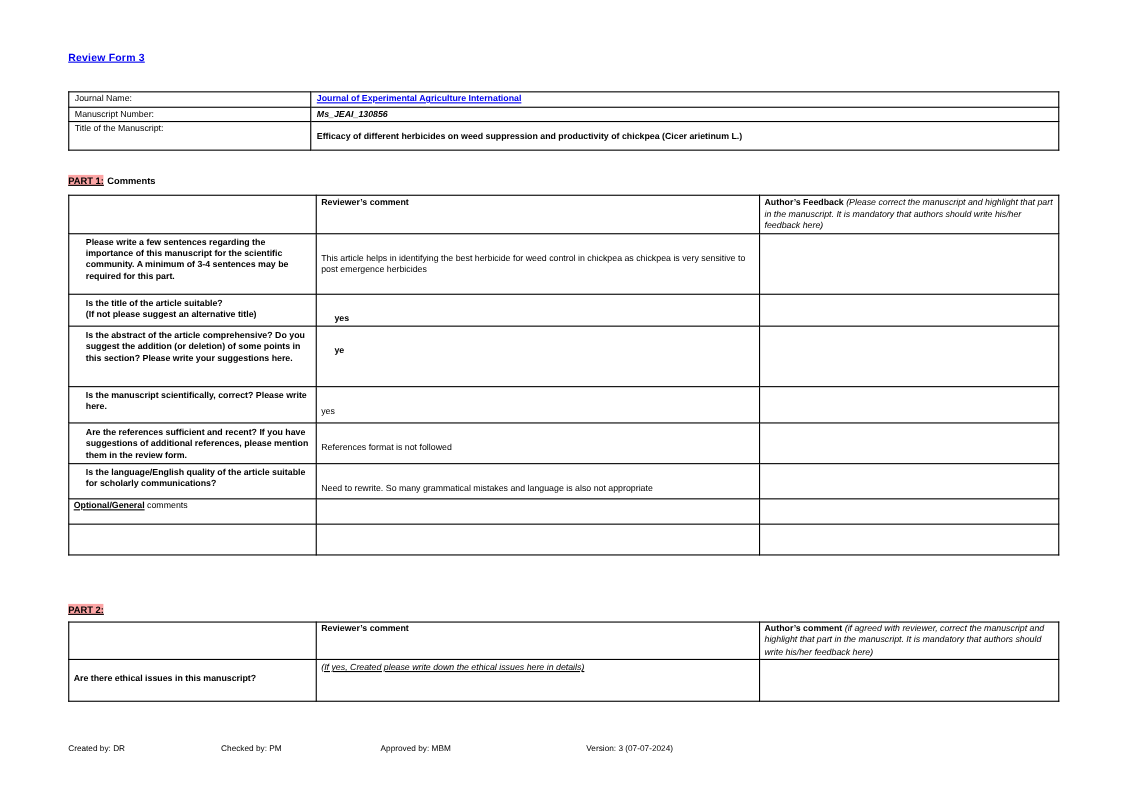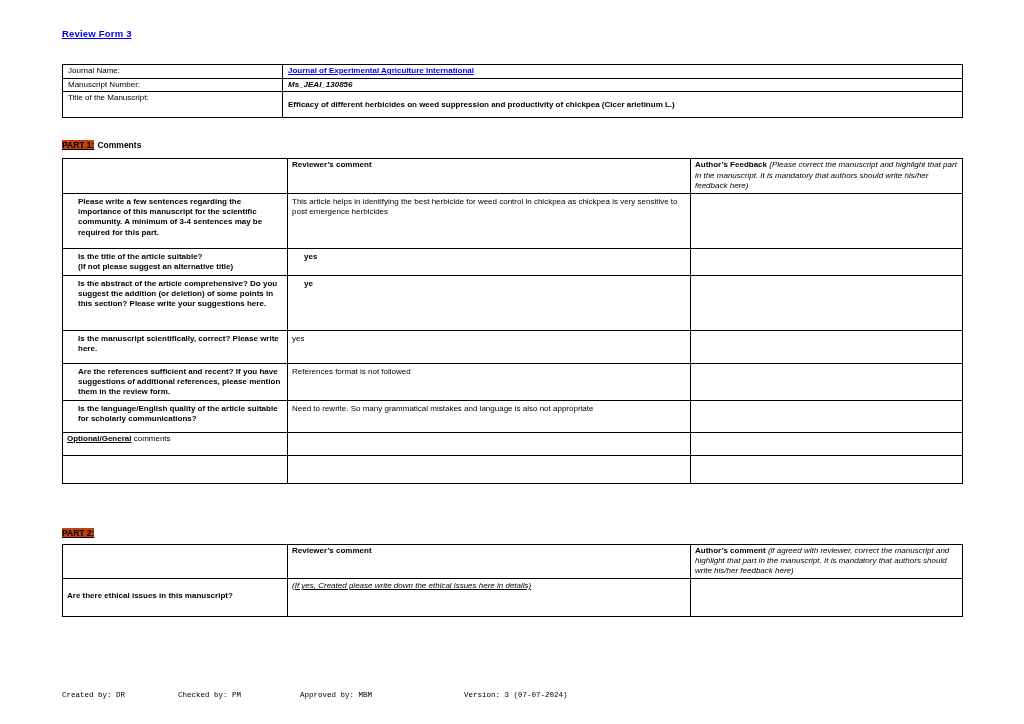--- a/index.html
+++ b/index.html
@@ -5,21 +5,21 @@
   * { margin:0; padding:0; box-sizing:border-box; }
   html,body { background:#ffffff; }
   body {
     width:1024px; height:724px;
     font-family:"Liberation Sans", sans-serif;
     color:#000; overflow:hidden;
   }
   .page { padding:0 62px; width:1024px; }
 
   .doc-title {
-    margin-top:28px;
+    margin-top:47px;
     font-size:9.5px; font-weight:bold;
     color:#0000EE; text-decoration:underline;
     letter-spacing:.2px;
   }
 
   table { border-collapse:collapse; table-layout:fixed; width:900px; }
   td {
     border:1px solid #000; vertical-align:top;
     font-size:8px; line-height:1.3; padding:1px 4px;
   }
@@ -35,27 +35,27 @@
     color:#0000EE; font-weight:bold; text-decoration:underline;
     cursor:pointer; font-size:8px;
   }
   .msno { font-weight:bold;font-style:italic; }
   .ms-title { font-weight:bold; padding-top:8px; }
 
   
   .part-heading { font-size:8.5px; font-weight:bold; }
   .part1-heading { margin-top:22px; }
   .part2-heading { margin-top:44px; }
-  .hl { background:#c2410c; text-decoration:underline; }
+  .hl { background:#fca5a5; text-decoration:underline; }
   .heading-rest { margin-left:3px; }
 
   
   .part-table { margin-top:8px; }
   .q-cell { font-weight:bold; padding-left:15px; padding-right:4px; padding-top:3px; white-space:pre-line; }
-  .c-cell { padding-top:3px; padding-right:8px; }
+  .c-cell { padding-top:17px; padding-right:8px; }
   .c-bold { font-weight:bold; padding-left:16px; }
   .hdr-reviewer { font-weight:bold; }
   .hdr-author-bold { font-weight:bold; }
   .hdr-author-note { font-style:italic; }
 
   .p1-hdr { height:30px; }
   .p1-r0 { height:55px; }
   .p1-r1 { height:27px; }
   .p1-r2 { height:55px; }
   .p1-r3 { height:33px; }
@@ -67,25 +67,25 @@
 
   .part2-table { margin-top:6px; }
   .p2-hdr { height:32px; }
   .p2-row { height:38px; }
   .eth-q { font-weight:bold; padding-top:12px; padding-left:4px; }
   .eth-note { font-style:italic; text-decoration:underline; padding-top:2px; }
 
   
   .footer {
     margin-top:38px; display:flex; align-items:baseline;
-    font-family:Liberation Mono, monospace; font-size:7.5px;
+    font-family:Liberation Sans, sans-serif; font-size:7.5px;gap:23px;
   }
   .footer .f1 { width:116px; }
   .footer .f2 { width:122px; }
-  .footer .f3 { width:164px;margin-top:36px; }
+  .footer .f3 { width:164px; }
 </style>
 </head>
 <body>
 
 <div class="page">
 
   <div class="doc-title">Review Form 3</div>
 
   <table class="info-table">
     <colgroup>

